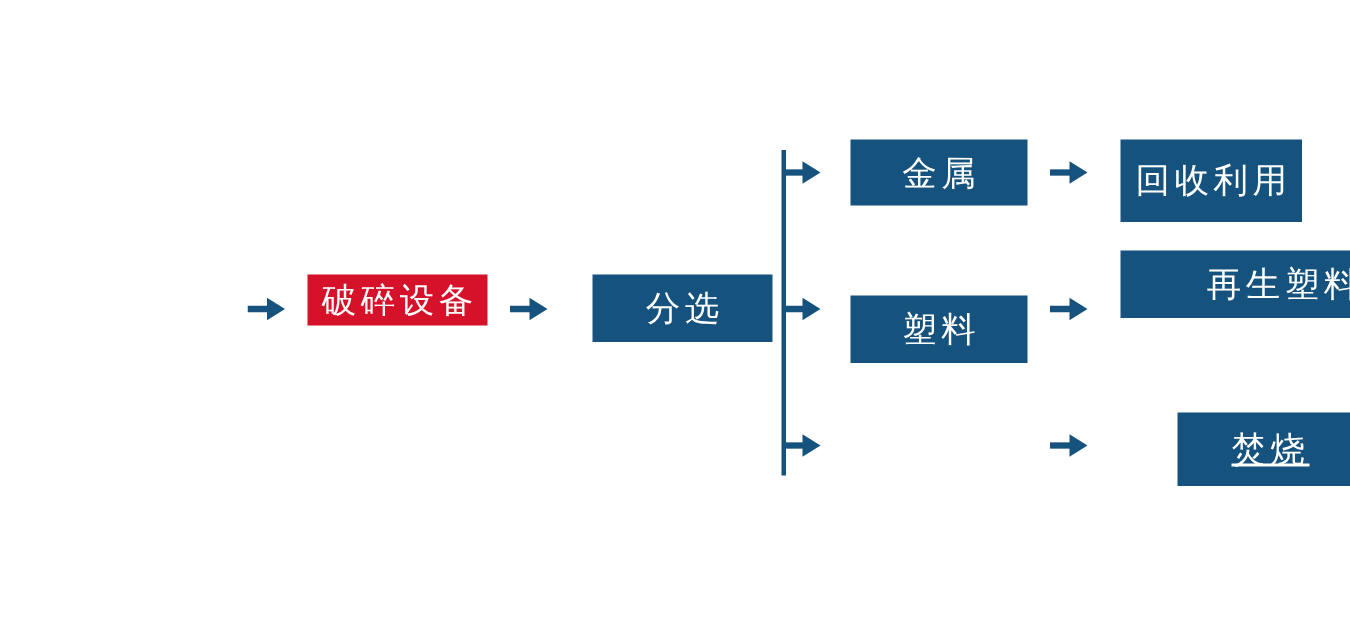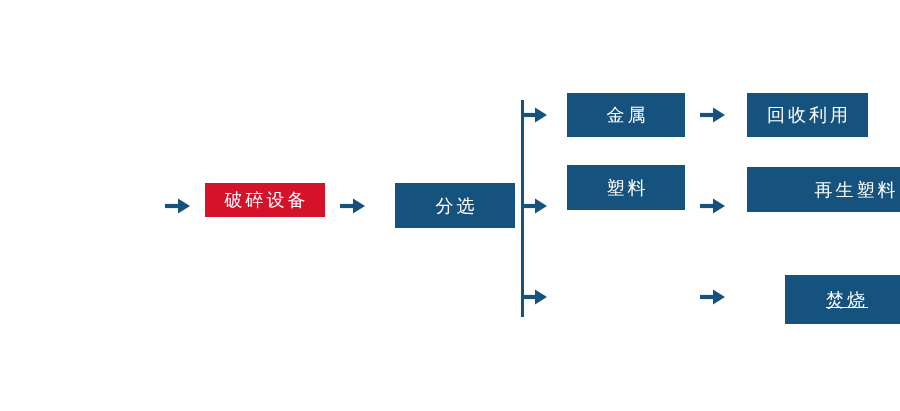--- a/index.html
+++ b/index.html
@@ -16,21 +16,21 @@
     background:var(--bg);
     font-family:"Liberation Sans", sans-serif;
     overflow:hidden;
   }
   .node{
     position:absolute;
     display:flex;
     align-items:center;
     justify-content:center;
     color:var(--node-text);
-    font-size:18px;
+    font-size:23px;
     letter-spacing:3px;
     white-space:nowrap;
     text-indent:3px; 
     text-align:right;
   }
   .node--blue{background:var(--blue);}
   .node--red{background:var(--red);}
   .arrow{
     position:absolute;
     color:var(--blue);
@@ -77,30 +77,30 @@
 
   <div class="node node--blue" style="left:567px;top:93px;width:118px;height:44px;">金属</div>
 
   <span class="arrow" style="left:700px;top:106px;">
     <svg viewBox="0 0 26 18" width="26" height="18">
       <path d="M0 9 H16" stroke="currentColor" stroke-width="4.2" fill="none"></path>
       <path d="M13 1.5 L25 9 L13 16.5 Z" fill="currentColor"></path>
     </svg>
   </span>
 
-  <div class="node node--blue" style="left:747px;top:93px;width:121px;height:44px;">回收利用</div>
+  <div class="node node--blue" style="left:747px;top:93px;width:121px;height:55px;">回收利用</div>
 
   <span class="arrow" style="left:522px;top:197px;">
     <svg viewBox="0 0 26 18" width="26" height="18">
       <path d="M0 9 H16" stroke="currentColor" stroke-width="4.2" fill="none"></path>
       <path d="M13 1.5 L25 9 L13 16.5 Z" fill="currentColor"></path>
     </svg>
   </span>
 
-  <div class="node node--blue" style="left:567px;top:165px;width:118px;height:45px;">塑料</div>
+  <div class="node node--blue" style="left:567px;top:197px;width:118px;height:45px;">塑料</div>
 
   <span class="arrow" style="left:700px;top:197px;">
     <svg viewBox="0 0 26 18" width="26" height="18">
       <path d="M0 9 H16" stroke="currentColor" stroke-width="4.2" fill="none"></path>
       <path d="M13 1.5 L25 9 L13 16.5 Z" fill="currentColor"></path>
     </svg>
   </span>
 
   <div class="node node--blue" style="left:747px;top:167px;width:138px;height:45px;padding-left:39px;">再生塑料</div>
 

